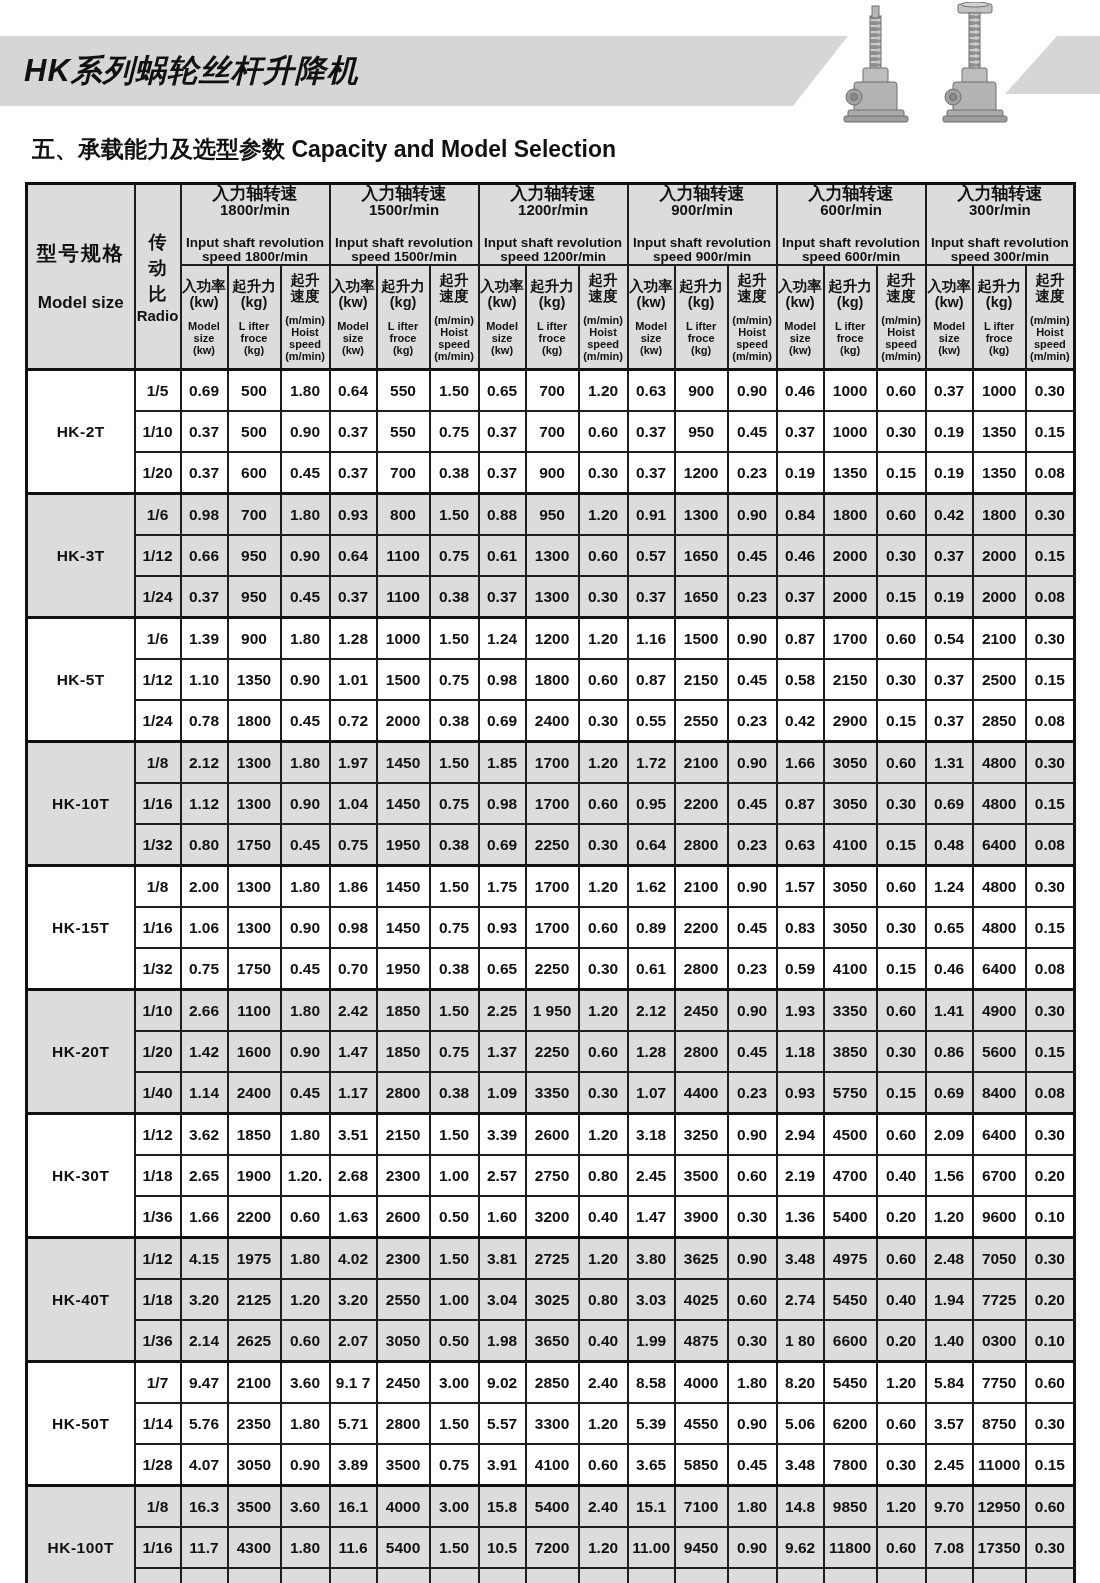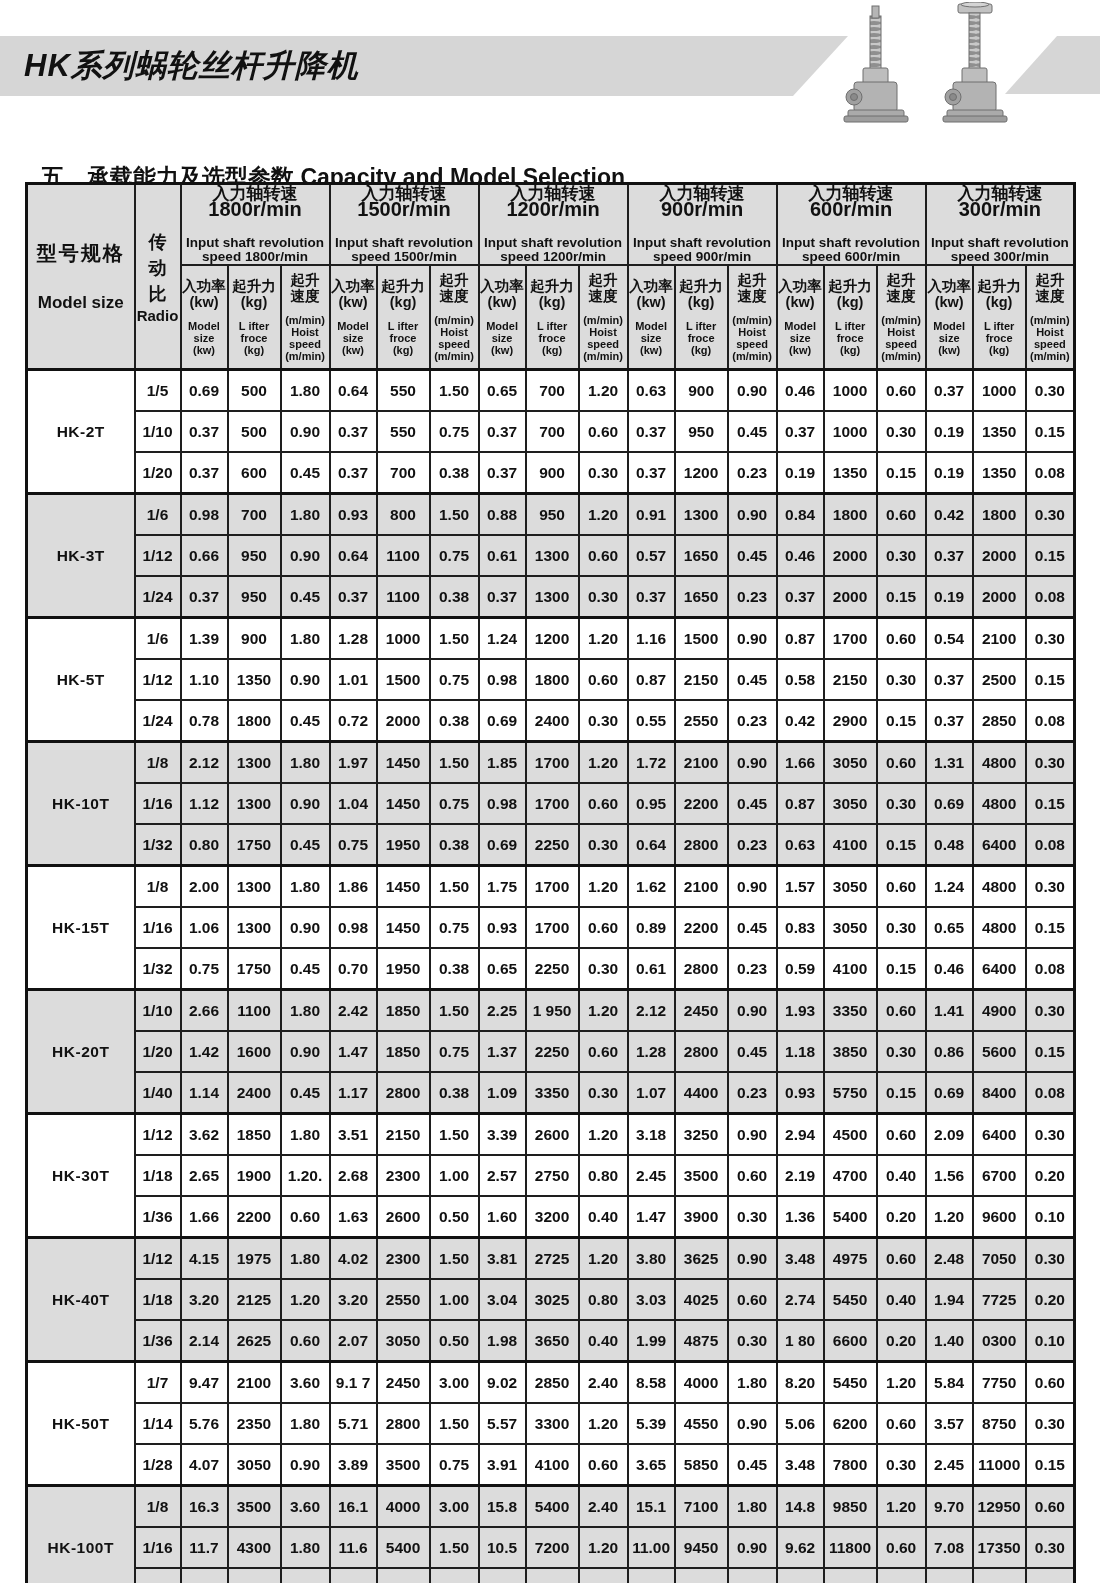--- a/index.html
+++ b/index.html
@@ -2,60 +2,60 @@
 <html><head>
 <meta charset="utf-8">
 <style>
   html,body { margin:0; padding:0; }
   body {
     width:1100px; height:1583px; background:#ffffff; position:relative;
     font-family:"Liberation Sans", sans-serif; color:#111;
   }
   
   .banner {
-    position:absolute; top:36px; left:0; width:848px; height:60px;
+    position:absolute; top:36px; left:0; width:848px; height:70px;
     background:#d6d6d6;
     clip-path:polygon(0 0, 100% 0, calc(100% - 55px) 100%, 0 100%);
     display:flex; align-items:center;
   }
   .banner-title {
     font-size:31px; font-weight:bold; font-style:italic;
     padding-left:24px; letter-spacing:1px; white-space:nowrap;
   }
   .banner-frag {
     position:absolute; top:36px; left:1005px; width:95px; height:58px;
     background:#d6d6d6;
     clip-path:polygon(52px 0, 100% 0, 100% 100%, 0 100%);
   }
   .product-art { position:absolute; top:2px; left:832px; width:185px; height:128px; }
   
   .section-title {
-    position:absolute; top:134px; left:41px;
-    font-size:23px; font-weight:bold; white-space:nowrap;margin-top:28px;
+    position:absolute; top:134px; left:32px;
+    font-size:23px; font-weight:bold; white-space:nowrap;
   }
   
   table.spec {
     position:absolute; top:182px; left:25px; width:1050px;
     border-collapse:collapse; table-layout:fixed;
     border:3px solid #111;
   }
   .spec th, .spec td {
     border:2px solid #1e1e1e; padding:0; text-align:center; vertical-align:middle;
     overflow:hidden;
   }
   .spec thead th { background:#dcdcdc; }
   .pre { white-space:pre-line; }
   
   .model-h .zh-big { font-size:20px; font-weight:bold; letter-spacing:2px; margin-bottom:26px; }
   .model-h .en-mid { font-size:17px; font-weight:bold; }
   .ratio-h .zh-vert { font-size:18px; font-weight:bold; line-height:26px; }
   .ratio-h .en-mid  { font-size:15px; font-weight:bold; margin-top:0; }
   .group-h { height:64px; }
   .group-h .zh-line { font-size:17px; font-weight:bold; line-height:17px; }
-  .group-h .rpm-line{ font-size:20px; font-weight:bold; line-height:15px; }
+  .group-h .rpm-line{ font-size:15px; font-weight:bold; line-height:15px; }
   .group-h .en-wrap { font-size:13.5px; font-weight:bold; line-height:14px; padding:0 1px;margin-top:19px; }
   .sub-h { height:102px; }
   .sub-h .zh-sub { font-size:14.5px; font-weight:bold; line-height:16px; }
   .sub-h .en-sub { font-size:11px; font-weight:bold; line-height:12px; margin-top:10px; }
   
   .spec tbody td { height:39px; font-size:15.5px; font-weight:bold; background:#ffffff; }
   .spec tbody tr.shaded td { background:#dcdcdc; }
   .model-cell { font-size:22px; font-weight:bold; letter-spacing:0.5px; }
   .ratio-cell { font-size:15.5px; }
   .spec tbody tr.gstart td { border-top:3px solid #111; }

